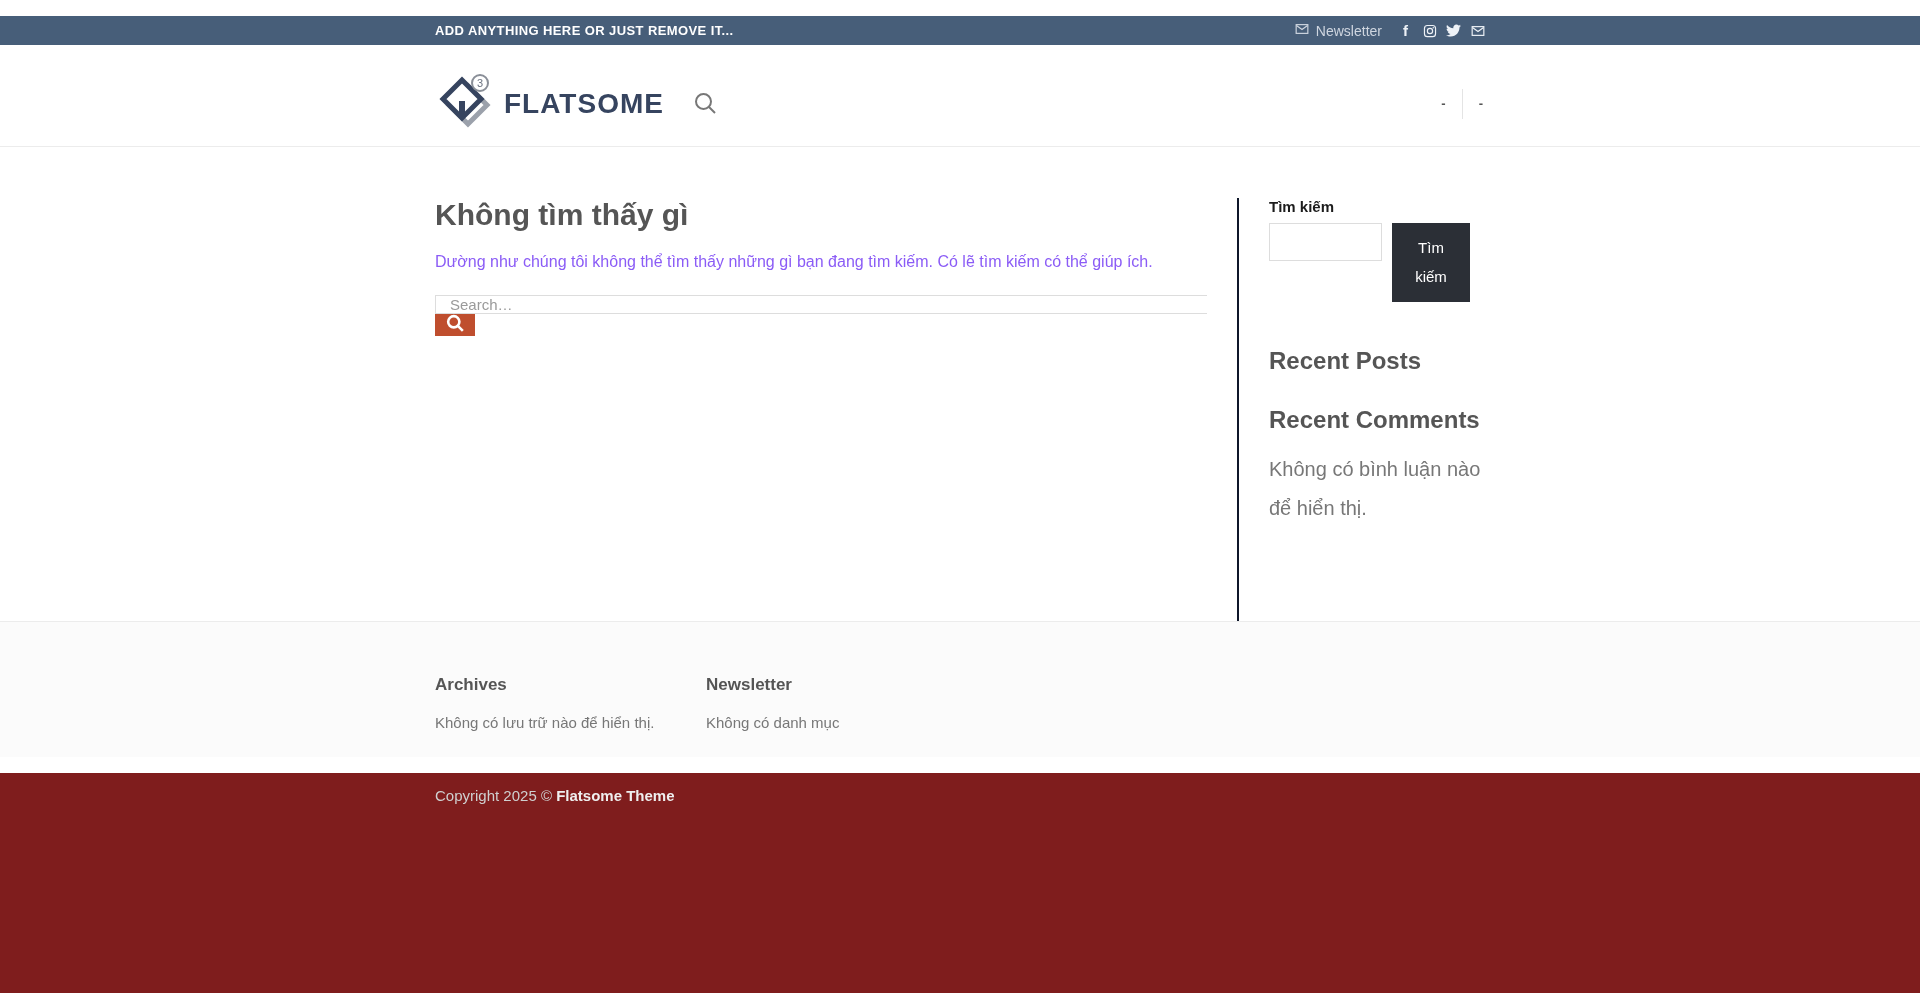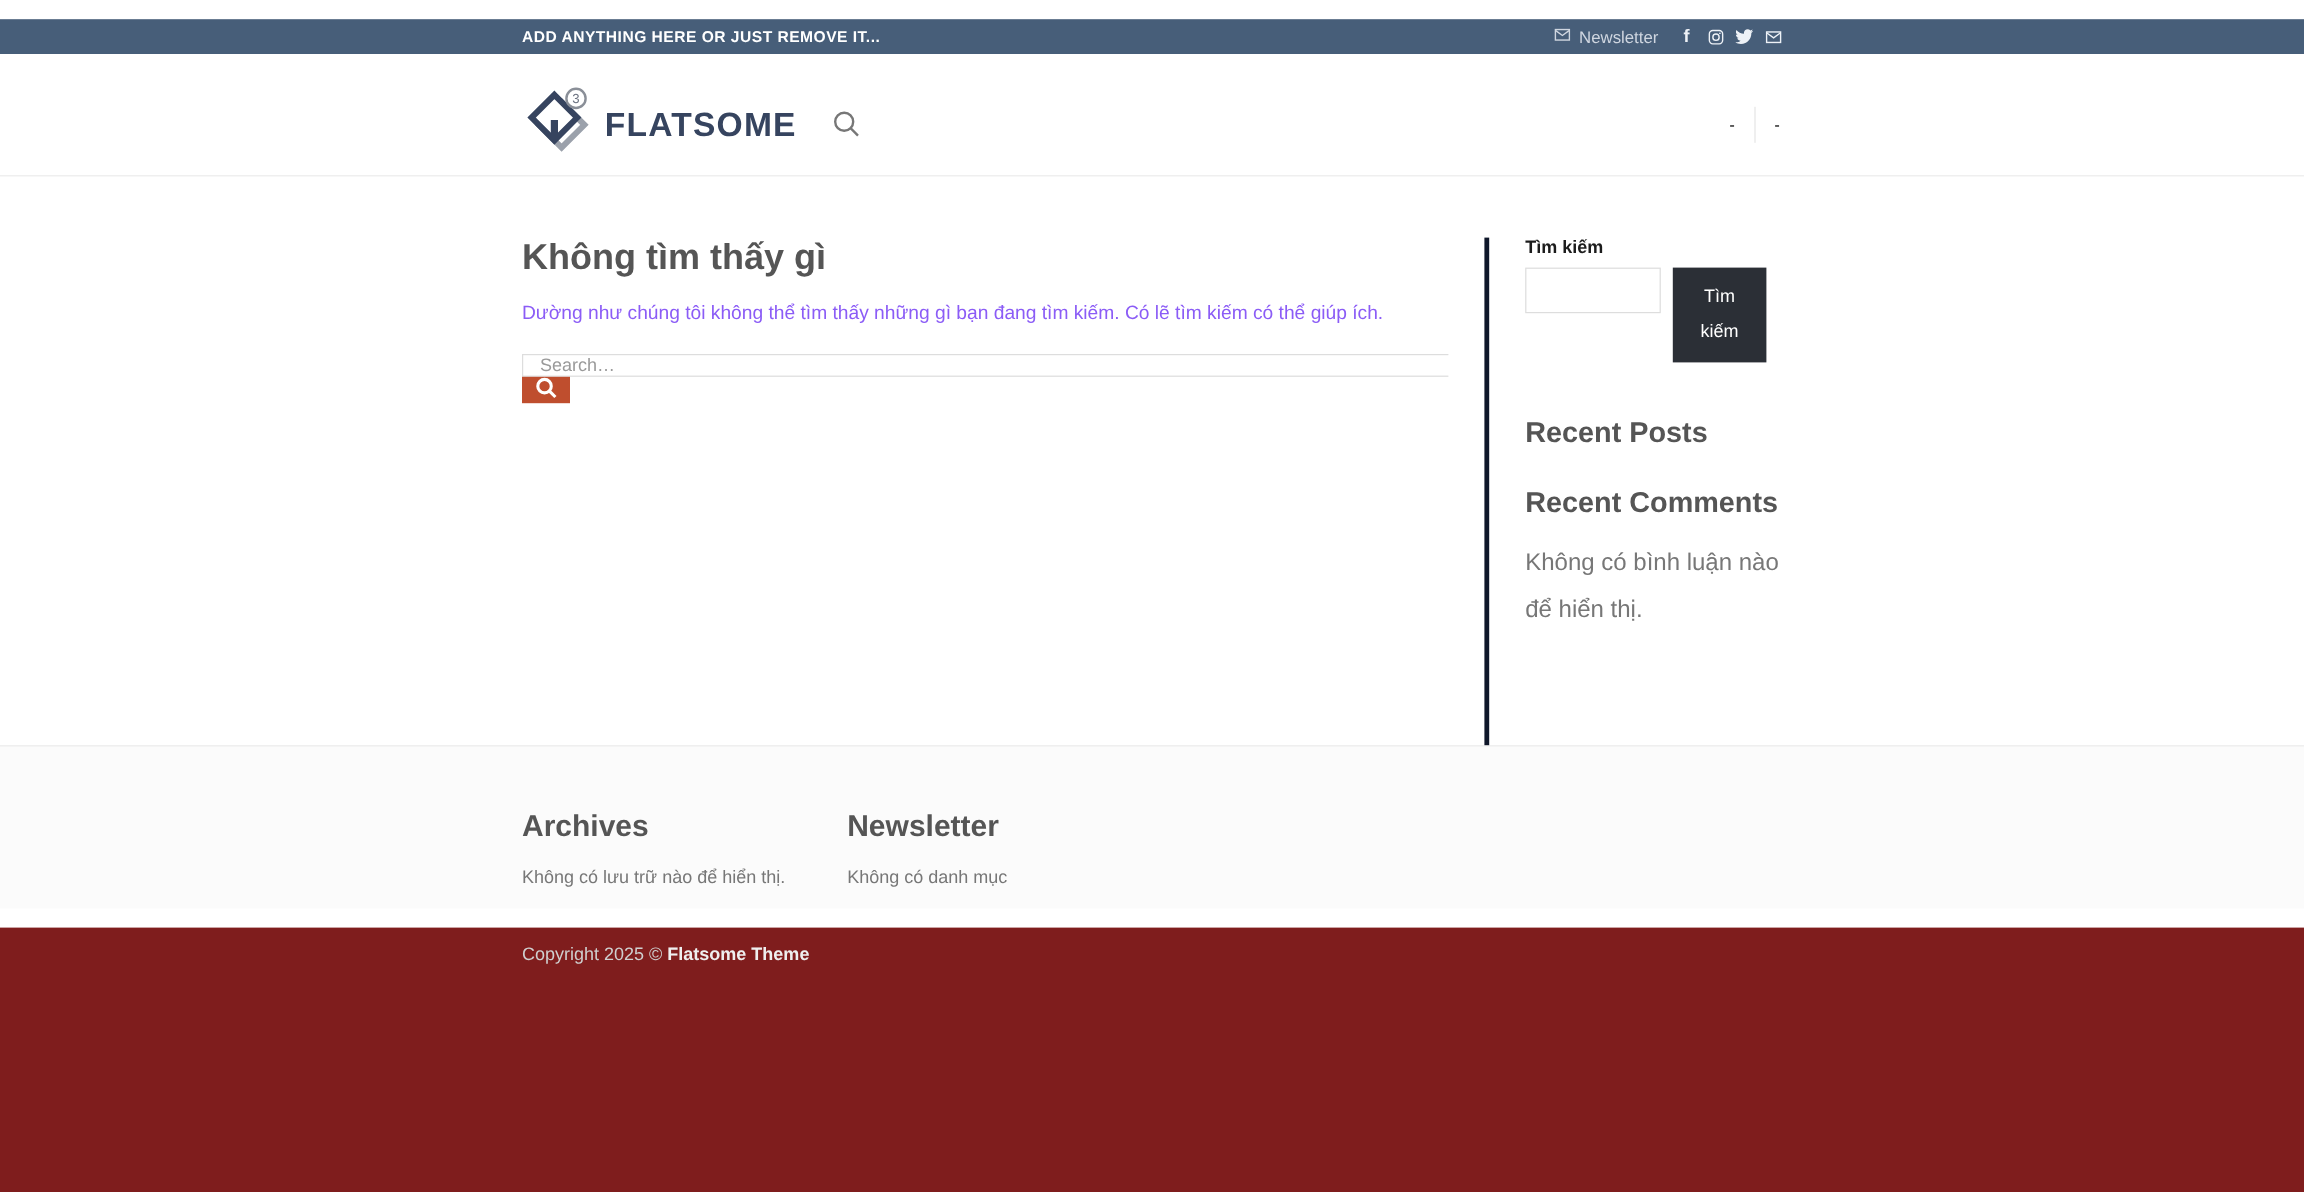--- a/index.html
+++ b/index.html
@@ -34,35 +34,35 @@
   .content-col { flex: 1; padding: 35px 30px 0 0; }
   .page-title { font-size: 30px; font-weight: 700; color: #555; margin-bottom: 21px; }
   .page-desc { font-size: 16px; color: #8b5cf6; margin-bottom: 24px; }
   .searchform { display: flex; height: 40px; width: 100%; flex-direction: column; }
   .searchform input { flex: 1; border: 1px solid #ddd; border-right: none; padding: 0 14px; font-size: 15px; color: #333; font-family: "Liberation Sans", sans-serif; outline: none; }
   .searchform input::placeholder { color: #9a9a9a; }
   .search-submit { width: 40px; height: 40px; background: #bf4e2e; border: none; display: flex; align-items: center; justify-content: center; cursor: pointer; }
 
   
   .sidebar-col { width: 248px; }
-  .sidebar-inner { margin-top: 35px; border-left: 4px solid #0f172a; padding-left: 30px; min-height: 423px; }
+  .sidebar-inner { margin-top: 35px; border-left: 2px solid #0f172a; padding-left: 30px; min-height: 423px; }
   .widget-search-title { font-size: 15px; font-weight: 700; color: #1c1c1c; margin-bottom: 8px; }
   .sidebar-searchform { display: flex; align-items: flex-start; gap: 10px; }
   .sidebar-searchform input { width: 113px; height: 38px; border: 1px solid #ddd; padding: 0 8px; font-size: 14px; outline: none; font-family: "Liberation Sans", sans-serif; }
   .sidebar-search-btn { width: 78px; height: 79px; background: #2b2f36; color: #fff; border: none; font-size: 15px; line-height: 1.9; font-family: "Liberation Sans", sans-serif; cursor: pointer; padding: 6px 10px; }
   .sidebar-heading { font-size: 24px; font-weight: 700; color: #555; line-height: 1.3; }
   .recent-posts-heading { margin-top: 43px; }
   .recent-comments-heading { margin-top: 28px; }
   .sidebar-text { font-size: 20px; color: #777; line-height: 1.95; margin-top: 15px; }
 
   
   .footer-widgets { height: 136px; background: #fbfbfb; border-top: 1px solid #ececec; }
   .footer-widgets .container { display: flex; padding-top: 37px; }
   .footer-col { width: 271px; }
-  .footer-heading { font-size: 25px; font-weight: 700; color: #555; margin-bottom: 19px; }
+  .footer-heading { font-size: 17px; font-weight: 700; color: #555; margin-bottom: 19px; }
   .footer-text { font-size: 15px; color: #777; }
 
   
   .footer-dark { height: 284px; background: #7f1d1d; }
   .copyright { padding-top: 14px; font-size: 15px; color: #cfcfcf; }
   .copyright strong { color: #efefef; font-weight: 700; }
 </style>
 </head>
 <body>
 

